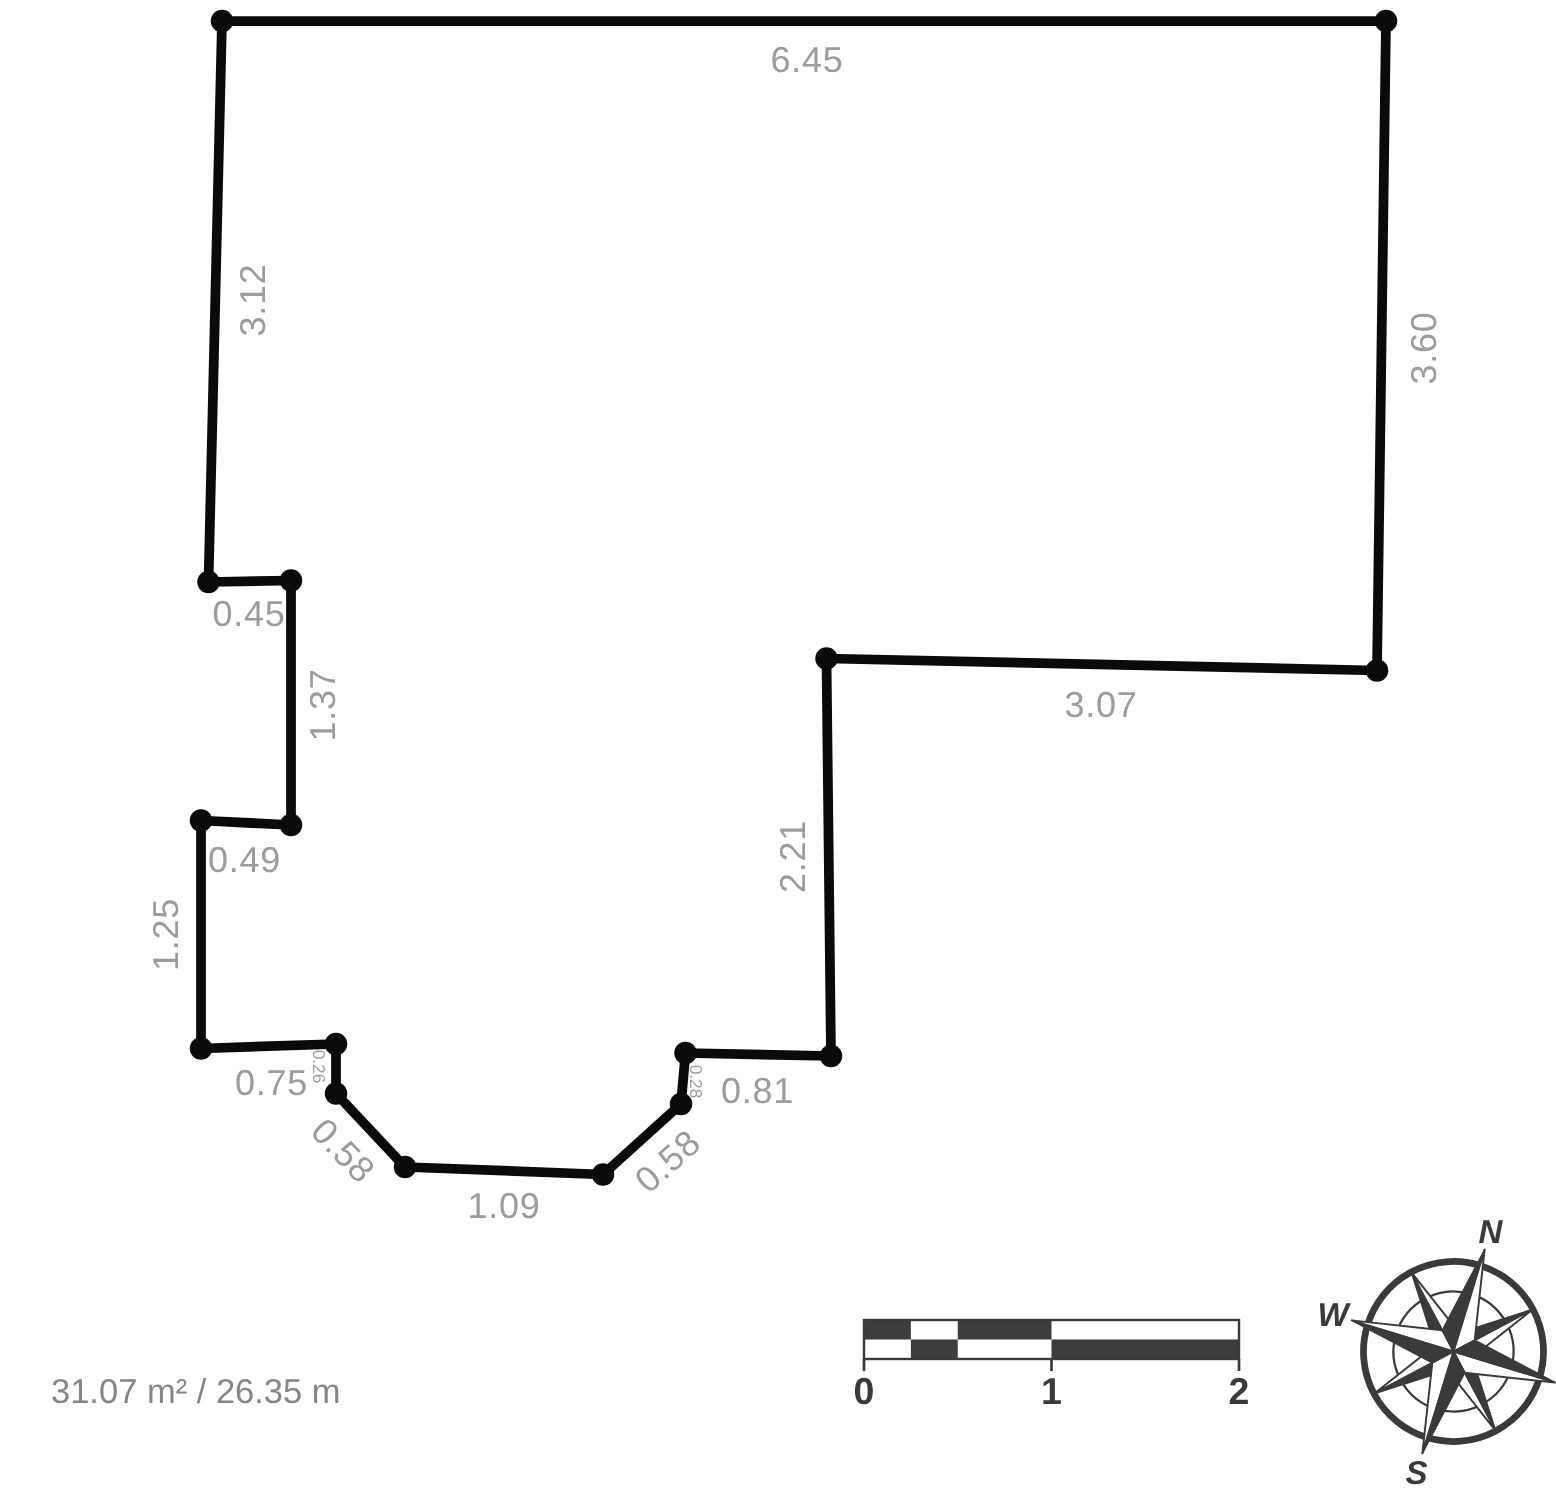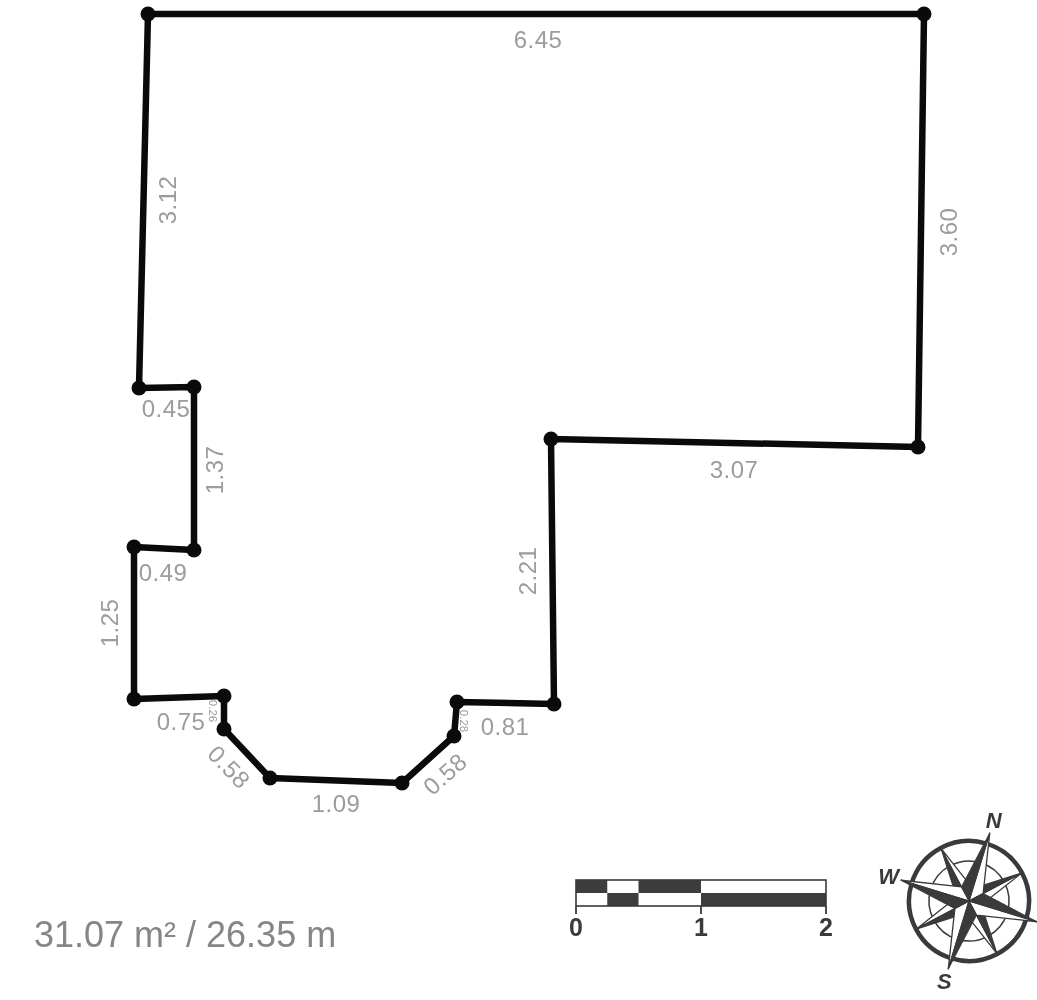--- a/index.html
+++ b/index.html
@@ -49,21 +49,21 @@
     font-size: 36px;
     font-weight: 700;
     letter-spacing: -0.8px;
     line-height: 1.1;
     color: #7d7d81;
   }
   .footer-metrics {
     position: absolute;
     left: 8px;
     top: 914px;
-    font-size: 36px;
+    font-size: 23px;
     font-weight: 400;
     line-height: 1.15;
     color: #85858a;
   }
   .scalebar-svg {
     position: absolute;
     left: 540px;
     top: 870px;
   }
   .scalebar-seg { fill: #3d3d3f; }

